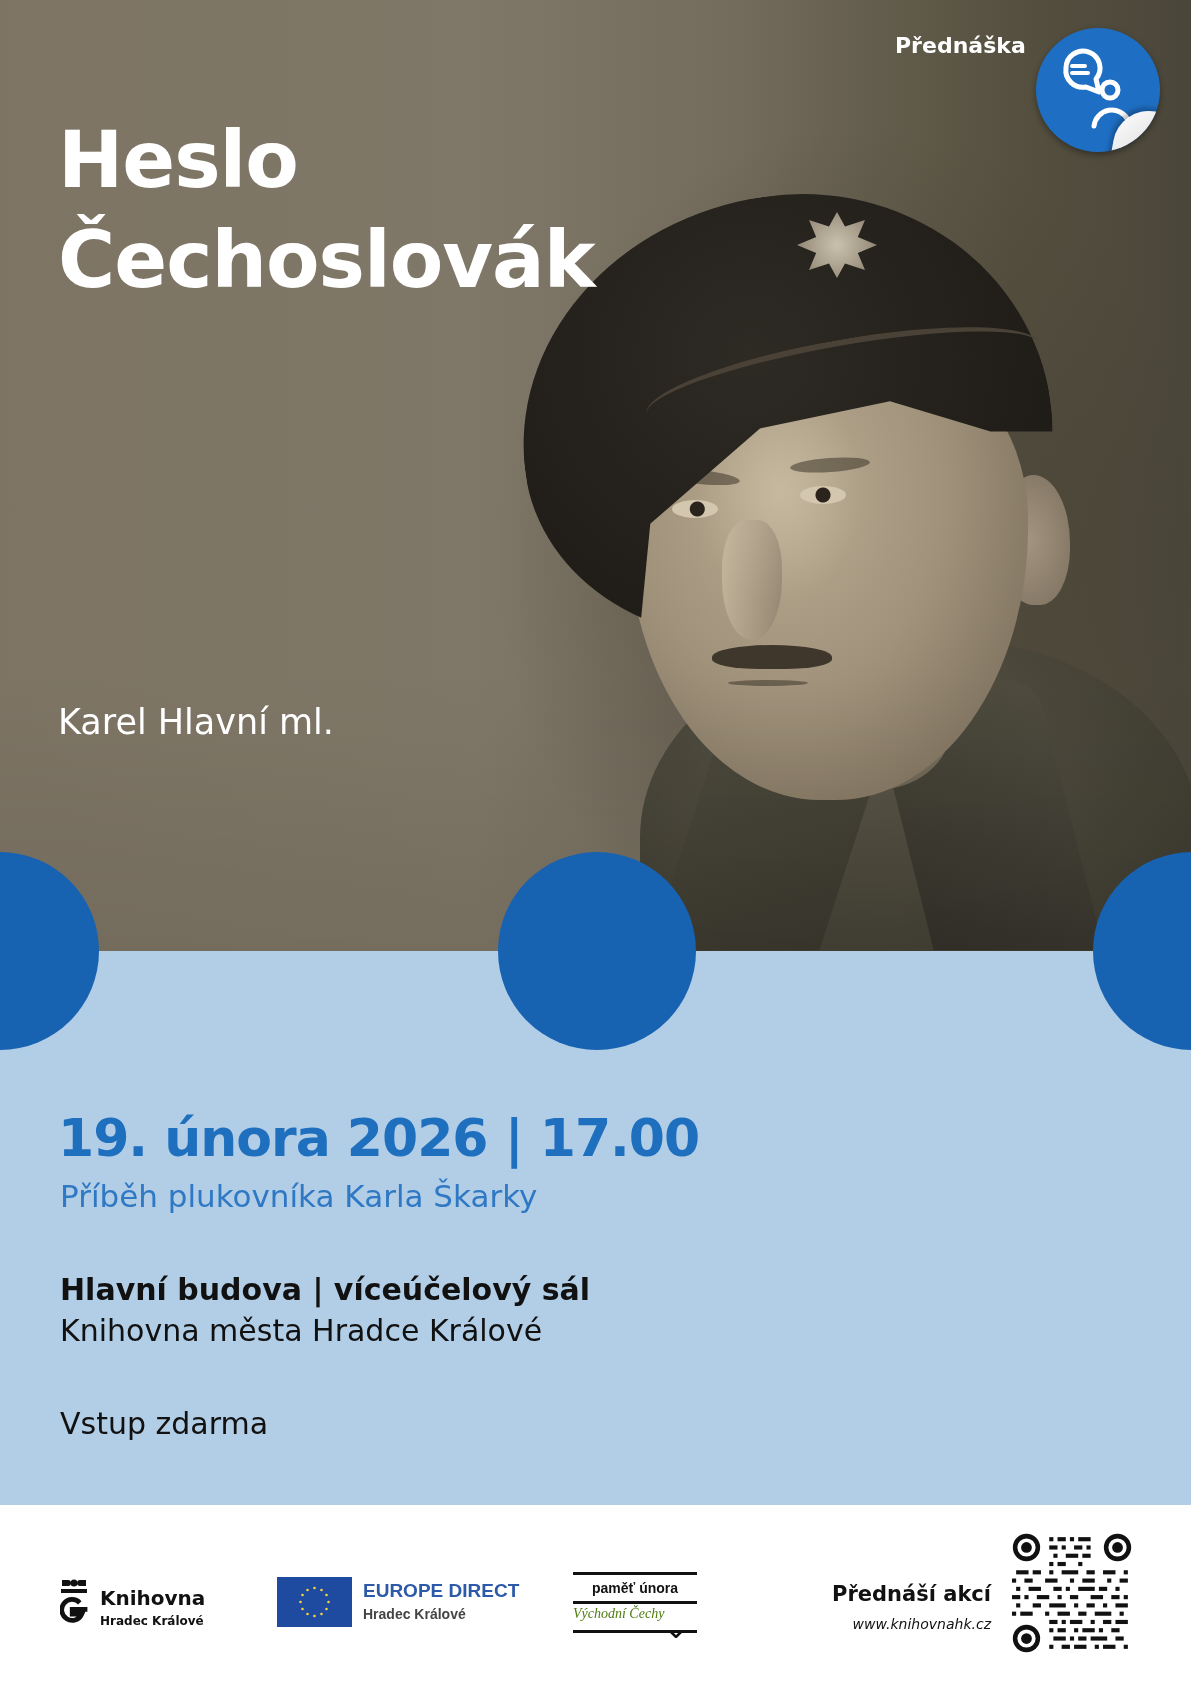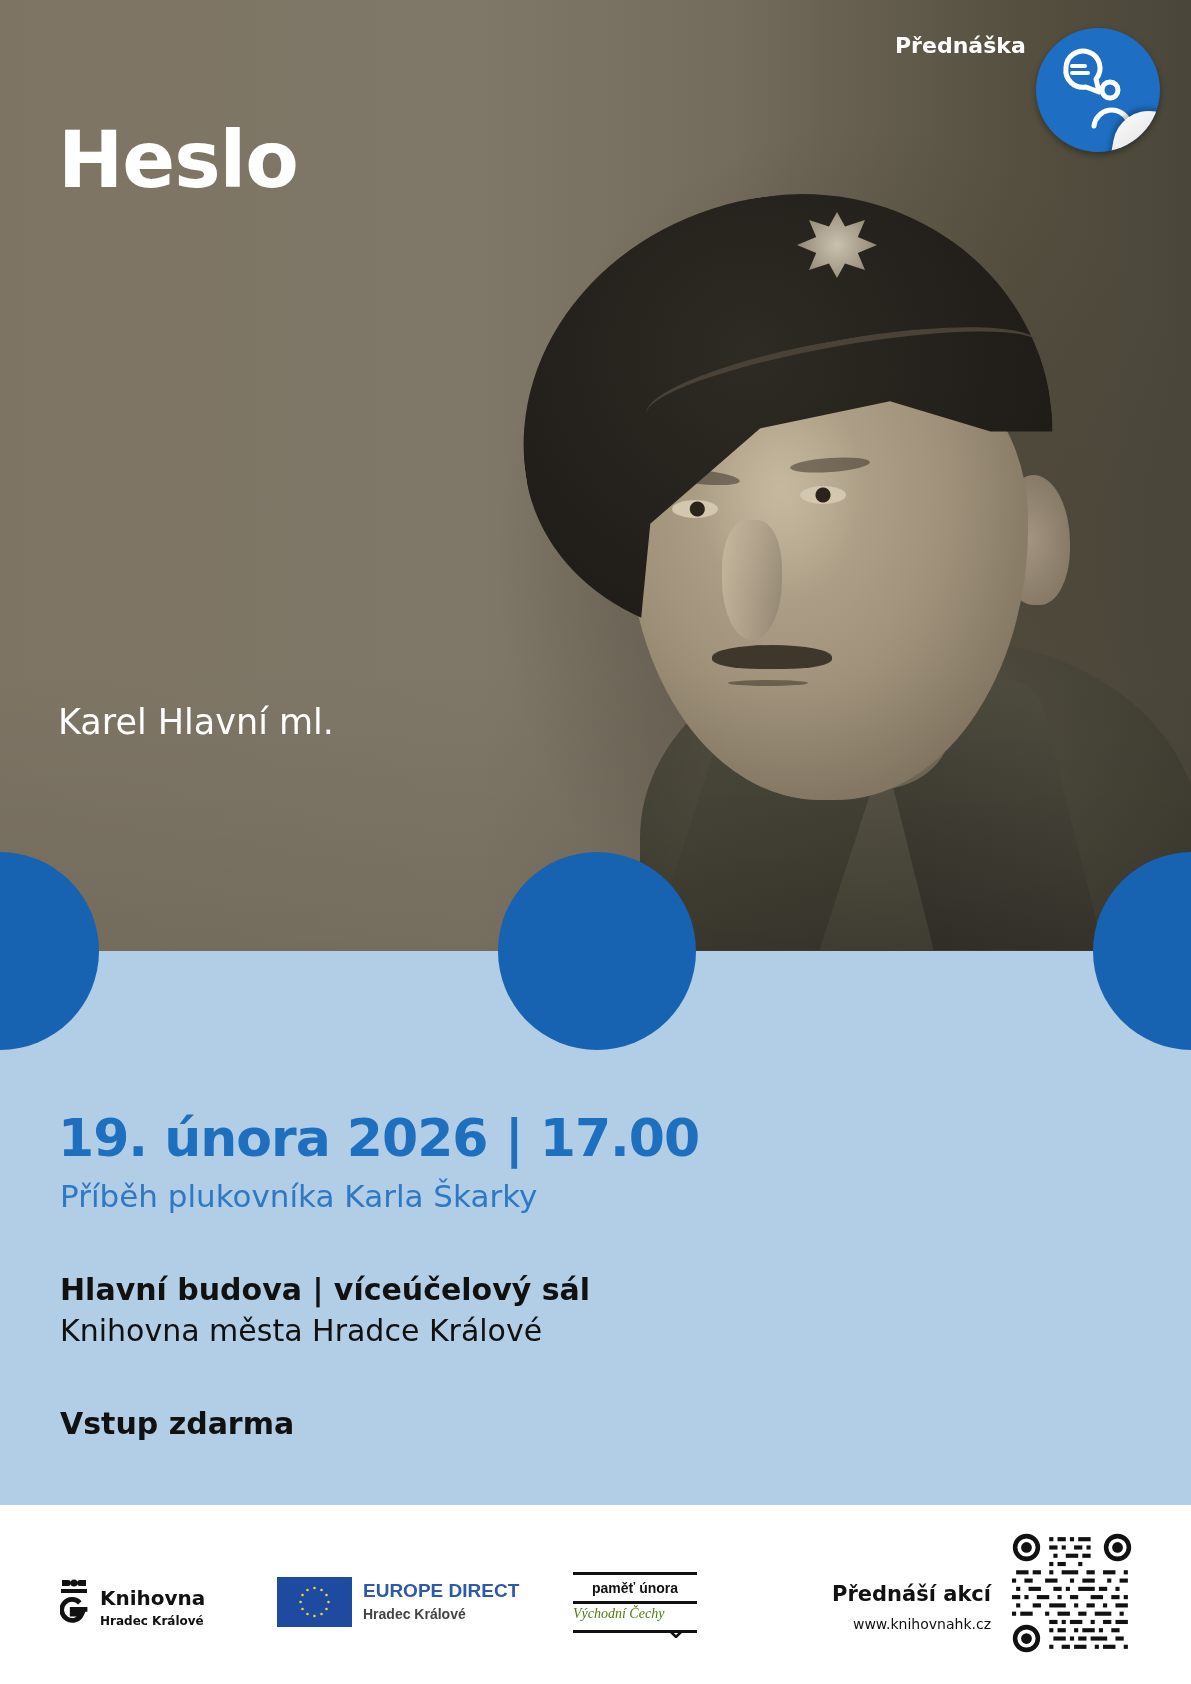--- a/index.html
+++ b/index.html
@@ -130,21 +130,21 @@
   .venue {
     position: absolute; left: 60px; top: 1272px; color: #111111;
     font-family: "DejaVu Sans", sans-serif; font-weight: bold; font-size: 30px; white-space: nowrap; text-align: center;
   }
   .venue-org {
     position: absolute; left: 60px; top: 1313px; color: #111111;
     font-family: "DejaVu Sans", sans-serif; font-size: 30px; white-space: nowrap;
   }
   .admission {
     position: absolute; left: 60px; top: 1406px; color: #111111;
-    font-family: "DejaVu Sans", sans-serif; font-weight: bold; font-size: 30px; white-space: nowrap;
+    font-family: "DejaVu Sans", sans-serif; font-weight: normal; font-size: 30px; white-space: nowrap;
   }
 
   .footer { position: absolute; left: 0; top: 1505px; width: 1191px; height: 179px; background: #ffffff; }
 
   .logo-knihovna { position: absolute; left: 60px; top: 1578px; }
   .logo-knihovna .crown { position: absolute; left: 0; top: 0; width: 28px; height: 52px; }
   .logo-knihovna .name { position: absolute; left: 40px; top: 8px; font-family: "DejaVu Sans", sans-serif; font-size: 20px; font-weight: bold; color: #111; white-space: nowrap; }
   .logo-knihovna .city { position: absolute; left: 40px; top: 36px; font-family: "DejaVu Sans", sans-serif; font-size: 12px; font-weight: bold; color: #111; white-space: nowrap; }
 
   .logo-eu { position: absolute; left: 277px; top: 1577px; }
@@ -152,21 +152,21 @@
   .eu-name { position: absolute; left: 86px; top: 3px; font-family: Liberation Sans, sans-serif; font-weight: bold; font-size: 19px; color: #2c5aa8; white-space: nowrap; }
   .eu-city { position: absolute; left: 86px; top: 29px; font-family: "Liberation Sans", sans-serif; font-weight: bold; font-size: 14px; color: #444; white-space: nowrap; }
 
   .logo-pn { position: absolute; left: 573px; top: 1572px; width: 124px; height: 64px; }
   .pn-rule { position: absolute; left: 0; width: 124px; height: 3px; background: #111; }
   .pn-name { position: absolute; left: 0; width: 124px; top: 8px; text-align: center; font-family: "Liberation Sans", sans-serif; font-weight: bold; font-size: 14px; color: #111; }
   .pn-region { position: absolute; left: 0; width: 124px; top: 34px; font-family: "Liberation Serif", serif; font-style: italic; font-size: 14px; color: #4d7c0f; }
 
   .calendar { position: absolute; right: 200px; top: 1582px; text-align: right; }
   .calendar-title { font-family: "DejaVu Sans", sans-serif; font-weight: bold; font-size: 21px; color: #111; white-space: nowrap; }
-  .calendar-url { margin-top: 10px; font-family: "DejaVu Sans", sans-serif; font-size: 14px; color: #111; white-space: nowrap; }
+  .calendar-url { margin-top: 10px; font-family: "DejaVu Sans", sans-serif; font-size: 14px; color: #111; white-space: nowrap; font-style: italic; }
 
   .qr { position: absolute; left: 1012px; top: 1533px; width: 120px; height: 120px; }
 </style>
 </head>
 <body>
 
 <div class="hero">
   <div class="portrait">
     <div class="jacket"></div>
     <div class="collar-l"></div>
@@ -182,20 +182,21 @@
     <div class="mustache"></div>
     <div class="mouth"></div>
     <div class="beret"></div>
     <div class="beret-band"></div>
     <div class="badge-star"></div>
   </div>
 </div>
 
 <div class="title">
   <div>Heslo</div>
+  <div>Čechoslovák</div>
 </div>
 
 <div class="speaker">
   <div>Karel Hlavní ml.</div>
 </div>
 
 <div class="category-label">Přednáška</div>
 <div class="sticker">
   <svg width="124" height="124" viewBox="0 0 124 124">
     <path d="M30 40 a17 17 0 1 1 30 11 l3 13 l-13 -5 a17 17 0 0 1 -20 -19z" fill="none" stroke="#ffffff" stroke-width="5" stroke-linejoin="round"></path>

